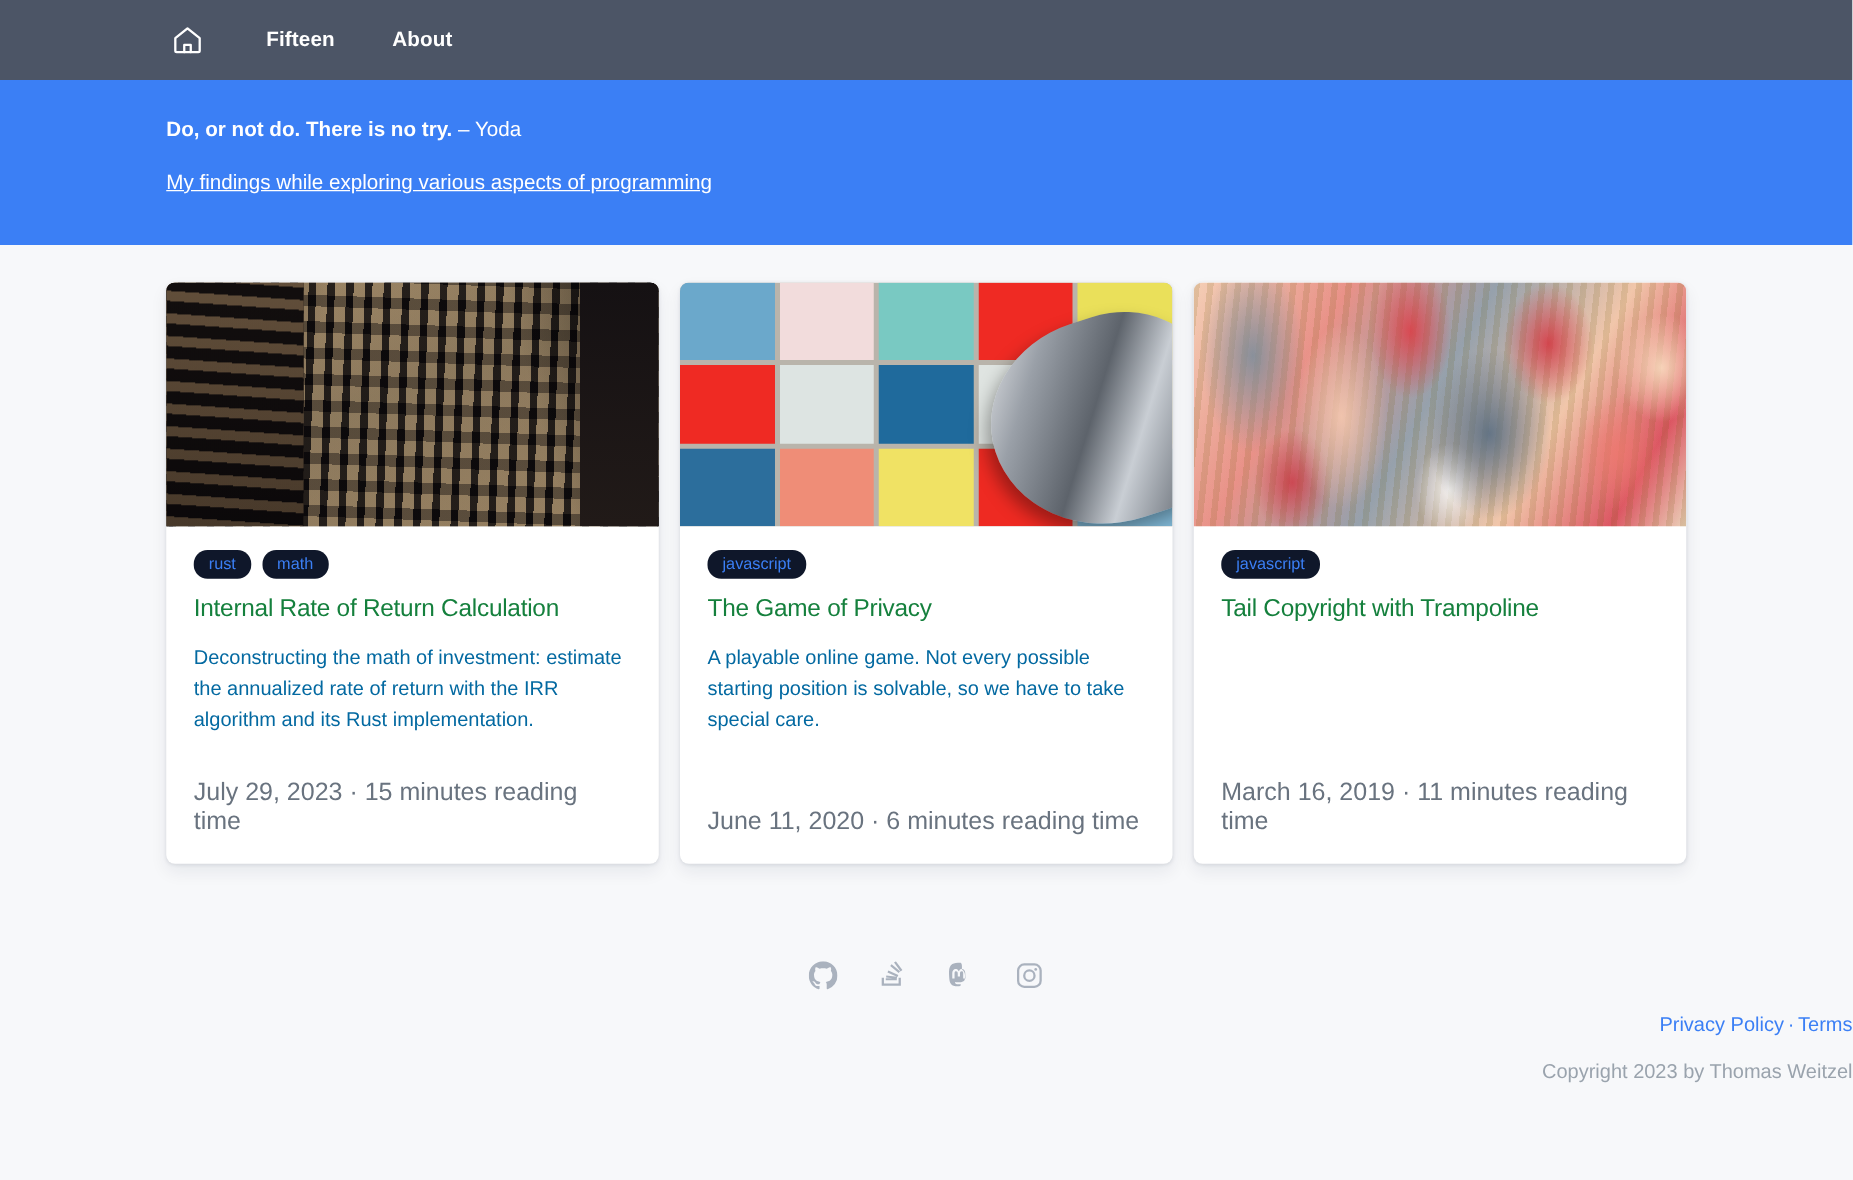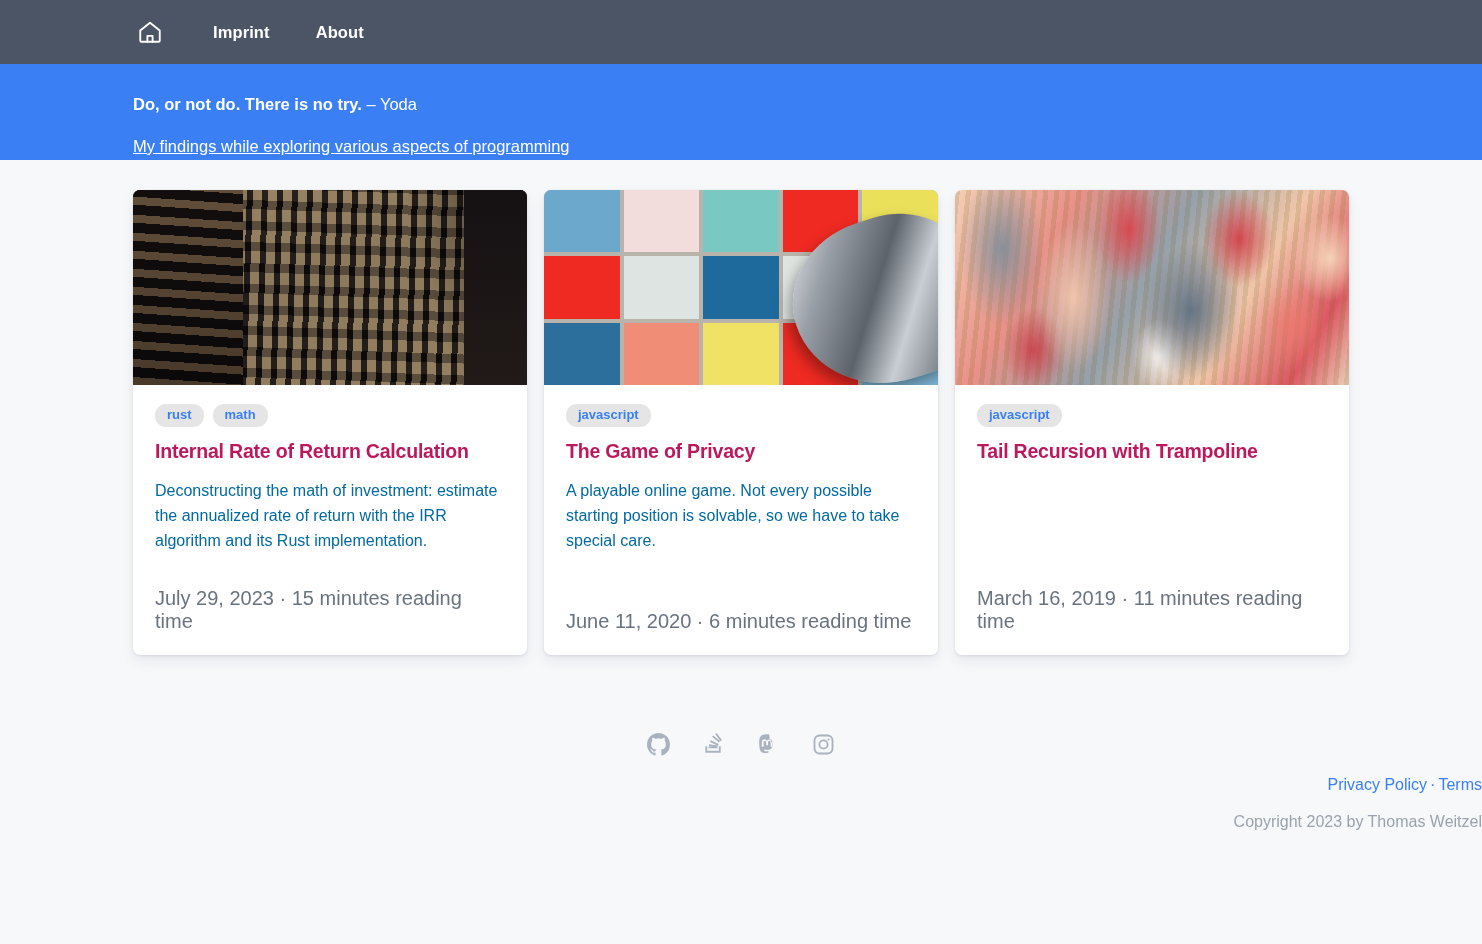--- a/index.html
+++ b/index.html
@@ -34,21 +34,21 @@
     color: #ffffff;
     font-size: 16.5px;
     font-weight: bold;
     text-decoration: none;
     margin-right: 46px;
     letter-spacing: .1px;
   }
 
   
   .hero {
-    height: 96px;
+    height: 132px;
     background: #3b7ff5;
     padding: 31px 0 0 133px;
     color: #ffffff;
   }
   .hero-quote-line {
     font-size: 16.5px;
     line-height: 1.2;
     margin-bottom: 22px;
   }
   .hero-quote { font-weight: bold; }
@@ -151,34 +151,33 @@
   }
 
   .card-body {
     padding: 19px 22px 22px 22px;
     display: flex;
     flex-direction: column;
     flex: 1;
   }
   .tags { display: flex; gap: 9px; margin-bottom: 13px; }
   .tag {
-    background: #e5e5e5;
+    background: #0f172a;
     color: #3b7ff5;
     font-size: 13px;
     padding: 3px 12px 4px 12px;
     border-radius: 11px;
     line-height: 1.25;
     text-decoration: none;
     display: inline-block;
-    font-weight: bold;
   }
   .card-title {
     font-size: 19.5px;
-    font-weight: bold;
-    color: #be185d;
+    font-weight: normal;
+    color: #15803d;
     letter-spacing: -.2px;
     margin-bottom: 15px;
     line-height: 1.2;
   }
   .card-desc {
     font-size: 16px;
     line-height: 1.56;
     color: #0369a1;
     height: 74px;
     margin-bottom: 34px;
@@ -220,21 +219,21 @@
 <nav class="navbar">
   <a class="home-link" href="#">
     <span>
       <svg width="26" height="26" viewBox="0 0 24 24" fill="none" stroke="#ffffff" stroke-width="1.7" stroke-linecap="round" stroke-linejoin="round">
         <path d="M3 10.6 12 3.4l9 7.2V20a1 1 0 0 1-1 1H4a1 1 0 0 1-1-1z"></path>
         <path d="M9.6 21v-5.4h4.8V21"></path>
       </svg>
     </span>
   </a>
   <div class="nav-links">
-    <a class="nav-link" href="#">Imprint</a>
+    <a class="nav-link" href="#">Fifteen</a>
     <a class="nav-link" href="#">About</a>
   </div>
 </nav>
 
 <header class="hero">
   <div class="hero-quote-line">
     <span class="hero-quote">Do, or not do. There is no try.</span>
     <span class="hero-author">– Yoda</span>
   </div>
   <div class="hero-subtitle">My findings while exploring various aspects of programming</div>
@@ -282,21 +281,21 @@
       <div class="card-meta">June 11, 2020 · 6 minutes reading time</div>
     </div>
   </article>
 
   <article class="card">
     <div class="card-image img-paint"></div>
     <div class="card-body">
       <div class="tags">
         <a class="tag" href="#">javascript</a>
       </div>
-      <h2 class="card-title">Tail Recursion with Trampoline</h2>
+      <h2 class="card-title">Tail Copyright with Trampoline</h2>
       <div class="card-meta">March 16, 2019 · 11 minutes reading time</div>
     </div>
   </article>
 
 </main>
 
 <footer class="footer">
   <div class="social-row">
 
     <a class="social-link" href="#">

